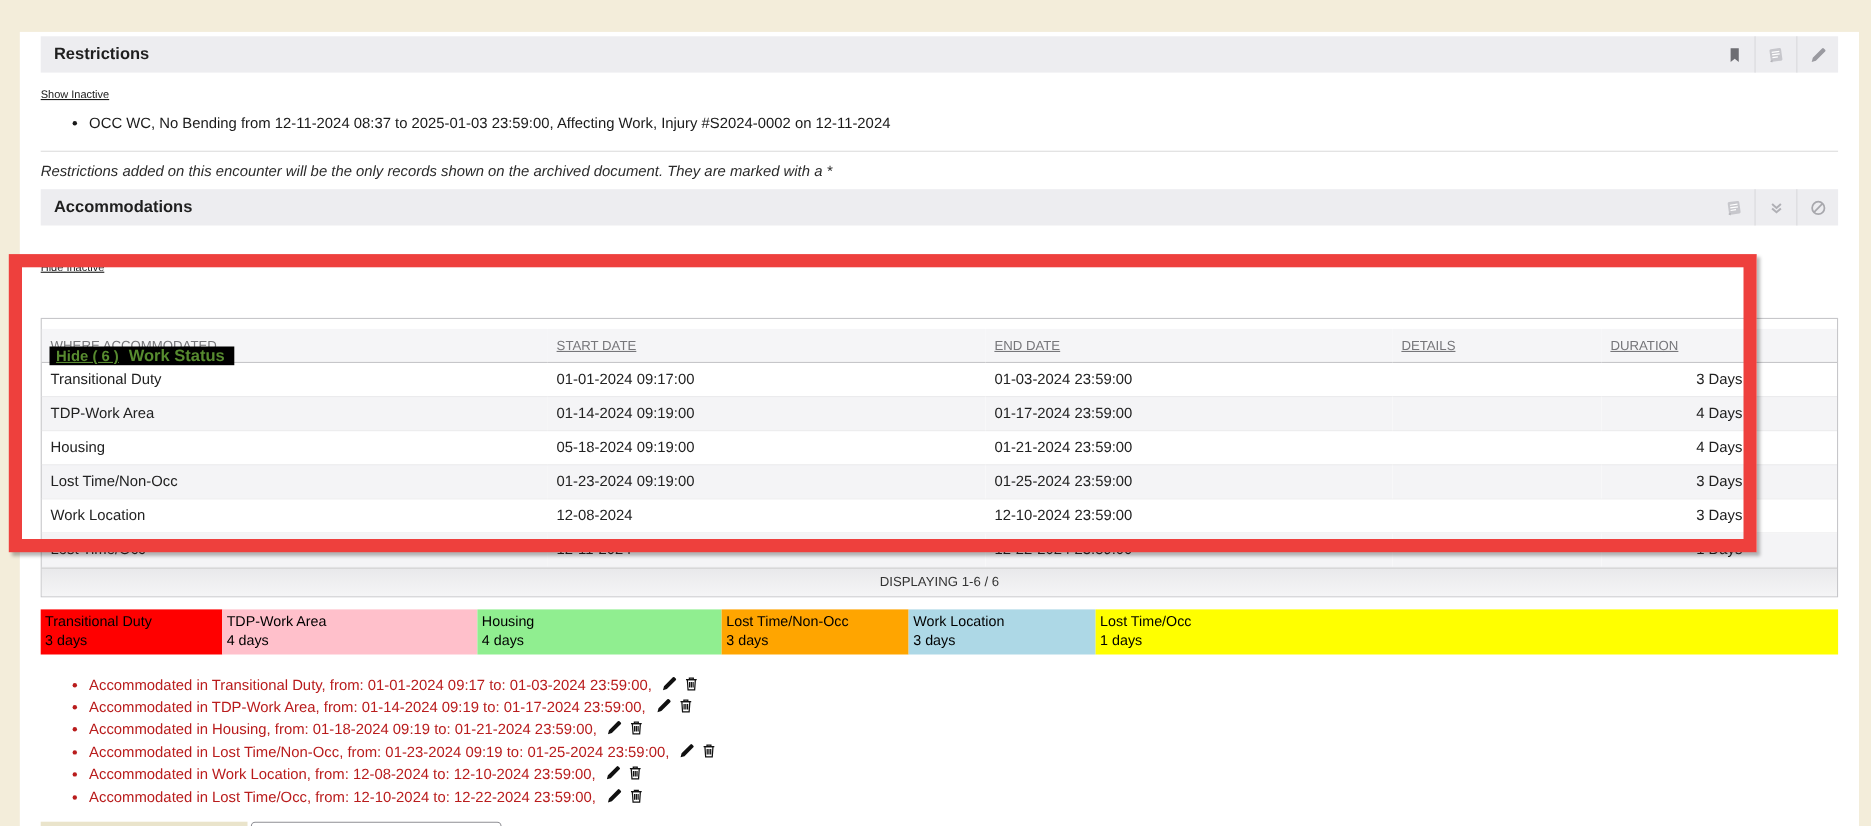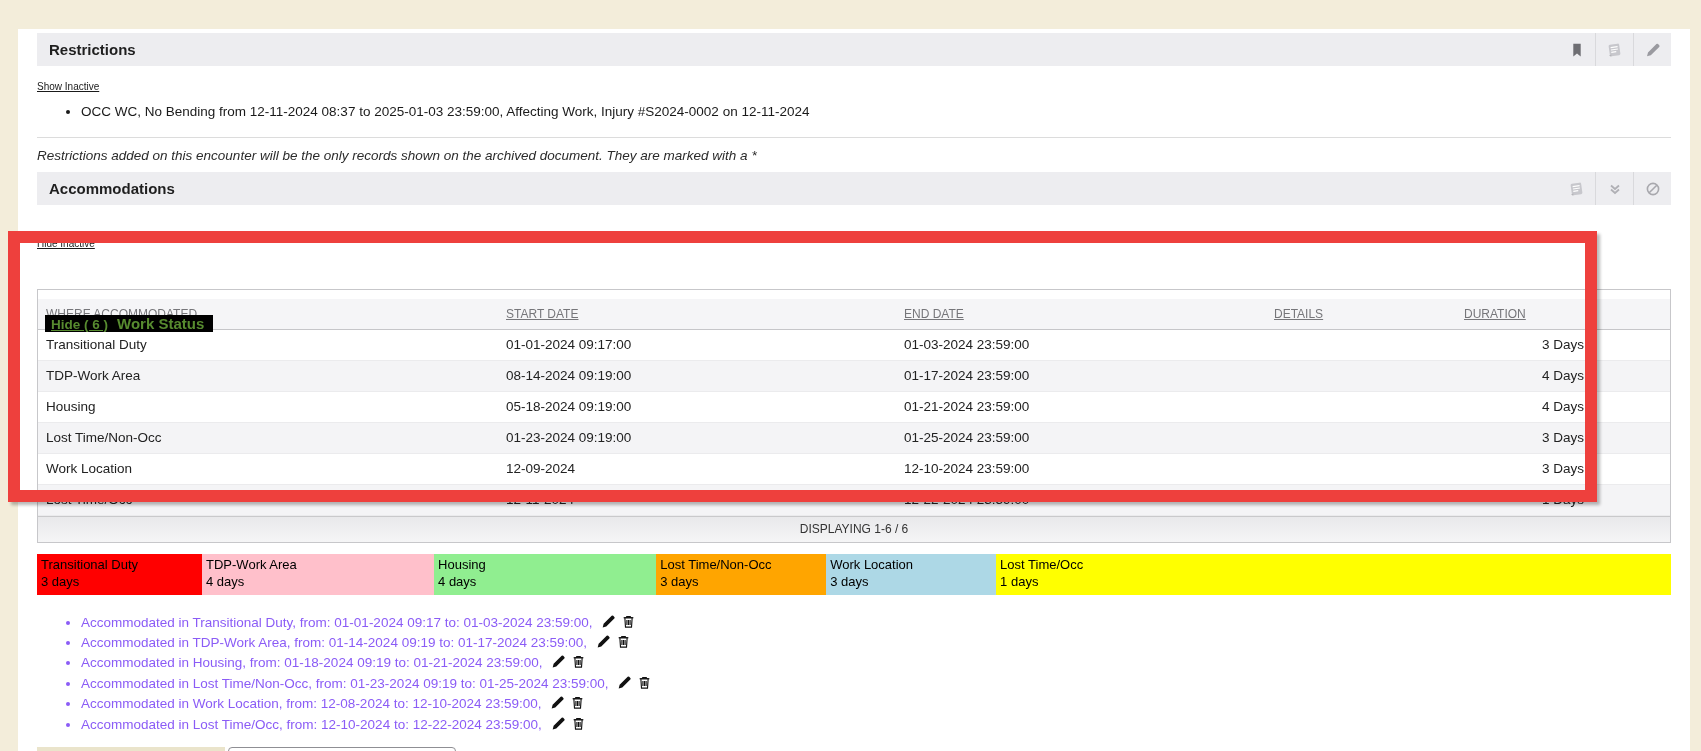--- a/index.html
+++ b/index.html
@@ -66,21 +66,21 @@
     font-size:12px; color:#333333;
   }
 
   
   .timeline { margin-top:11px; height:41px; display:flex; width:100%; }
   .tl-seg { height:100%; padding:2px 0 0 4px; overflow:hidden; }
   .tl-seg div { font-size:13px; line-height:17px; color:#000; white-space:nowrap; }
 
   
   .entry-list { margin:18px 0 0 44px; }
-  .entry-list li { font-size:13.5px; line-height:20.4px; color:#8b5cf6; }
+  .entry-list li { font-size:13.5px; line-height:20.4px; color:#b91c1c; }
   .entry-icons { display:inline-flex; gap:5px; vertical-align:-2px; margin-left:5px; }
   .entry-icons svg { cursor:pointer; }
 
   
   .form-row { margin-top:12px; display:flex; align-items:flex-start; }
   .form-label {
     width:188px; background:#eae4cb; font-size:13.5px; color:#1a1a1a;
     padding:6px 8px 7px 8px;
   }
   .form-select {
@@ -196,42 +196,42 @@
       <tbody>
         <tr>
           <td>Transitional Duty</td>
           <td>01-01-2024 09:17:00</td>
           <td>01-03-2024 23:59:00</td>
           <td class="col4"></td>
           <td class="col5">3 Days</td>
         </tr>
         <tr>
           <td>TDP-Work Area</td>
-          <td>08-14-2024 09:19:00</td>
+          <td>01-14-2024 09:19:00</td>
           <td>01-17-2024 23:59:00</td>
           <td class="col4"></td>
           <td class="col5">4 Days</td>
         </tr>
         <tr>
           <td>Housing</td>
           <td>05-18-2024 09:19:00</td>
           <td>01-21-2024 23:59:00</td>
           <td class="col4"></td>
           <td class="col5">4 Days</td>
         </tr>
         <tr>
           <td>Lost Time/Non-Occ</td>
           <td>01-23-2024 09:19:00</td>
           <td>01-25-2024 23:59:00</td>
           <td class="col4"></td>
           <td class="col5">3 Days</td>
         </tr>
         <tr>
           <td>Work Location</td>
-          <td>12-09-2024</td>
+          <td>12-08-2024</td>
           <td>12-10-2024 23:59:00</td>
           <td class="col4"></td>
           <td class="col5">3 Days</td>
         </tr>
         <tr>
           <td>Lost Time/Occ</td>
           <td>12-11-2024</td>
           <td>12-22-2024 23:59:00</td>
           <td class="col4"></td>
           <td class="col5">1 Days</td>

